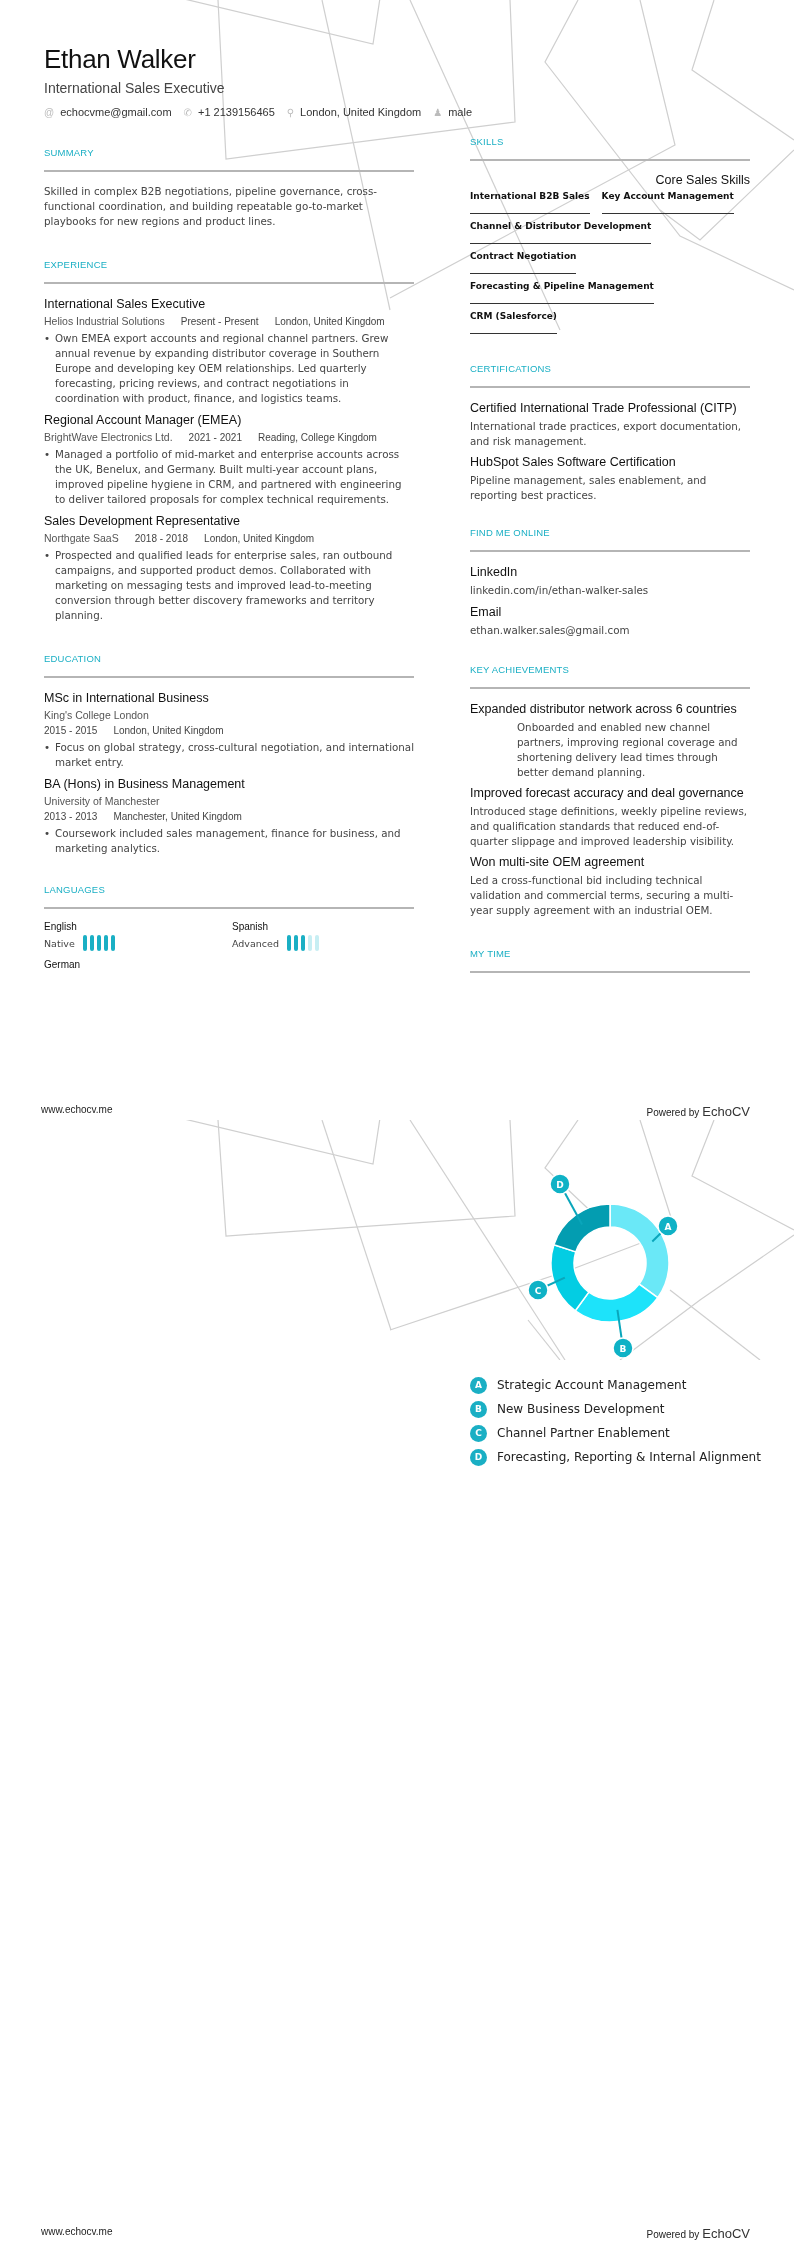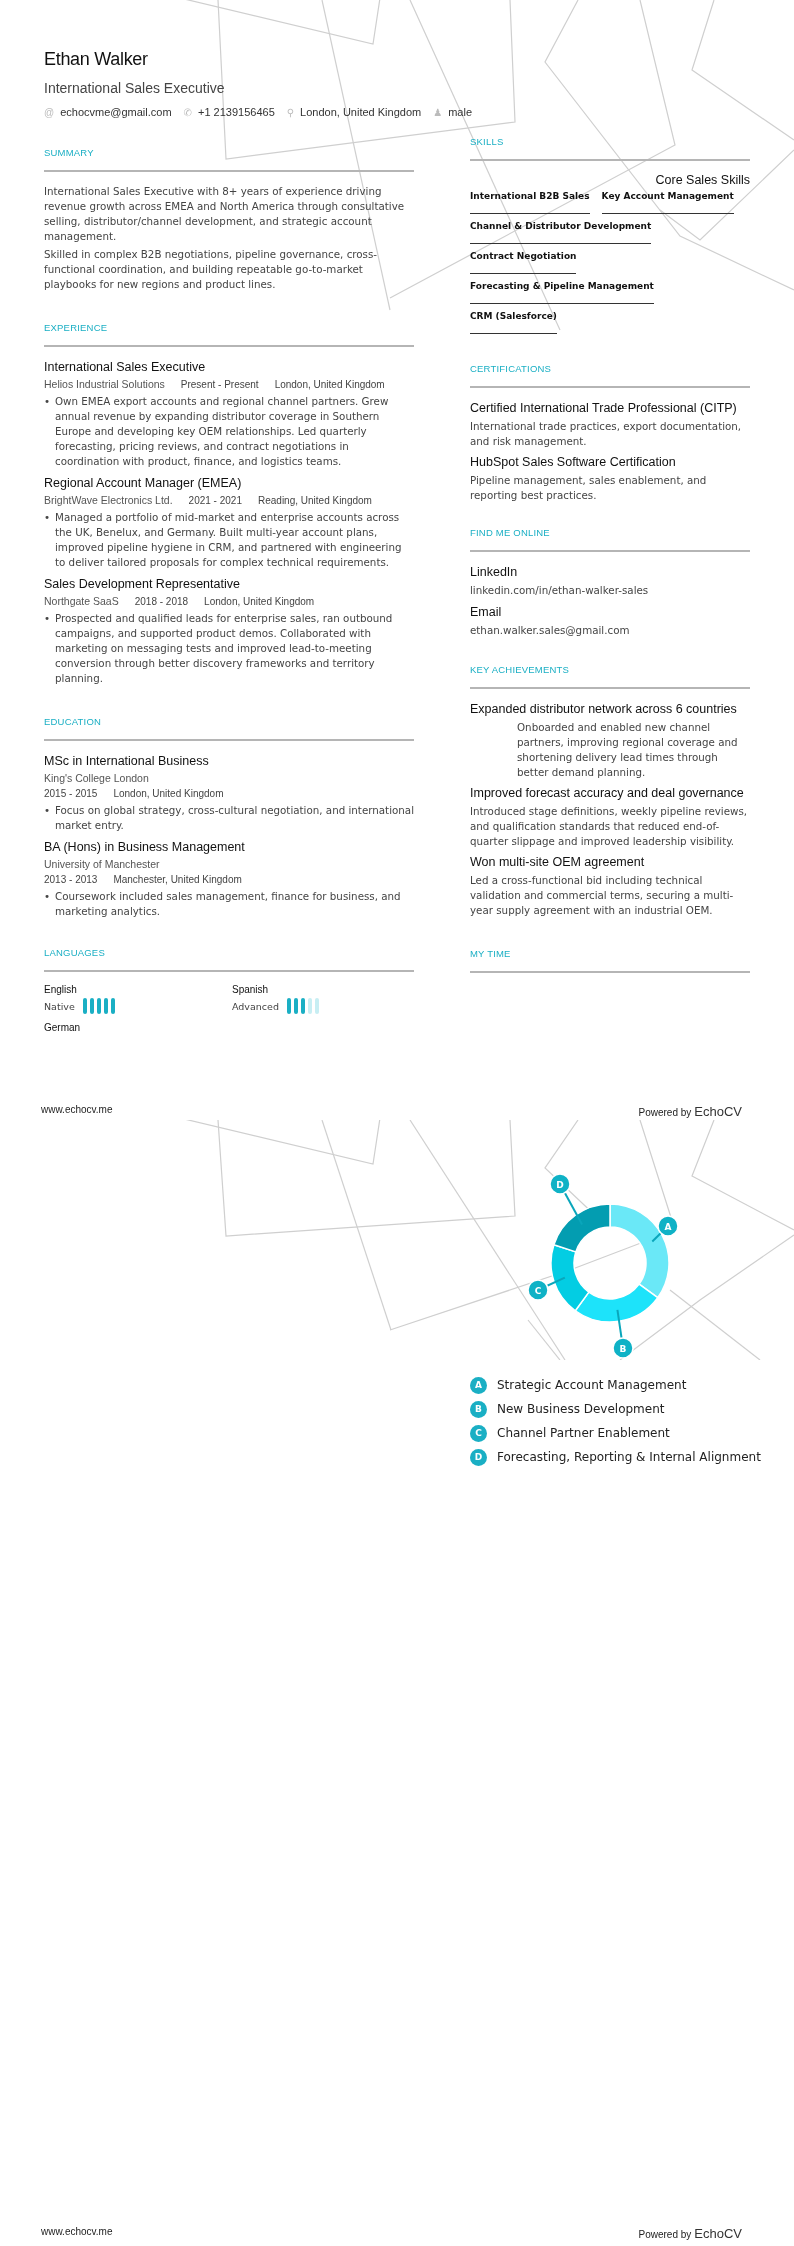--- a/index.html
+++ b/index.html
@@ -1,20 +1,20 @@
 <!DOCTYPE html>
 <html><head>
 <meta charset="utf-8">
 <style>
   * { box-sizing: border-box; margin: 0; padding: 0; }
   html, body { width: 794px; height: 2246px; background: #ffffff; overflow: hidden; }
   body { position: relative; font-family: "DejaVu Sans", sans-serif; color: #333; }
   .bg-lines { position: absolute; left: 0; top: 0; width: 794px; pointer-events: none; }
   .header { position: absolute; left: 44px; top: 44px; }
-  .name { font-family: "Liberation Sans", sans-serif; font-size: 18px; font-weight: 400; color: #111; letter-spacing: -0.3px; line-height: 30px; }
+  .name { font-family: "Liberation Sans", sans-serif; font-size: 26px; font-weight: 400; color: #111; letter-spacing: -0.3px; line-height: 30px; }
   .subtitle { font-family: "Liberation Sans", sans-serif; font-size: 14px; color: #444; margin-top: 6px; }
   .contacts { display: flex; align-items: center; margin-top: 10px; font-family: "Liberation Sans", sans-serif; font-size: 11px; color: #333; }
   .contact { display: flex; align-items: center; margin-right: 12px; }
   .contact .ico { color: #bbb; margin-right: 6px; font-size: 10px; }
 
   .col-left { position: absolute; left: 44px; width: 370px; }
   .col-right { position: absolute; left: 470px; width: 280px; }
   .sec-title { font-family: "Liberation Sans", sans-serif; font-size: 9.5px; color: #1aafc4; letter-spacing: 0.2px; padding-bottom: 12px; border-bottom: 2px solid #b5b5b5; margin-bottom: 12px; }
   .para { font-size: 10.3px; line-height: 15px; color: #444; }
   .item-title { font-family: "Liberation Sans", sans-serif; font-size: 12.5px; color: #111; line-height: 16px; margin-bottom: 3px; }
@@ -32,21 +32,21 @@
 
   .lang-grid { display: grid; grid-template-columns: 188px 180px; row-gap: 6px; height: 50px; overflow: hidden; }
   .lang-name { font-family: "Liberation Sans", sans-serif; font-size: 10px; color: #111; }
   .lang-level { display: flex; align-items: center; font-size: 9.5px; color: #444; margin-top: 3px; }
   .bars { display: flex; margin-left: 8px; }
   .bar { width: 4px; height: 16px; border-radius: 2px; margin-right: 3px; background: #1aafc4; }
   .bar.off { background: #c7eef3; }
 
   .footer { position: absolute; left: 0; width: 794px; font-family: "Liberation Sans", sans-serif; font-size: 10px; color: #222; }
   .footer .left { position: absolute; left: 41px; }
-  .footer .right { position: absolute; right: 52px; display: flex; align-items: baseline; }
+  .footer .right { position: absolute; right: 44px; display: flex; align-items: baseline; }
   .footer .brand { font-size: 13px; color: #333; margin-left: 3px; }
 
   .legend { position: absolute; left: 470px; top: 1373px; }
   .legend-item { display: flex; align-items: center; height: 24px; font-size: 12px; color: #222; }
   .legend-badge { width: 17px; height: 17px; border-radius: 50%; background: #1aafc4; color: #fff; font-size: 9px; font-weight: bold; display: flex; align-items: center; justify-content: center; margin-right: 10px; }
 </style>
 </head>
 <body>
 
 <svg class="bg-lines" style="top:0;height:520px;" width="794" height="520" viewBox="0 0 794 520">
@@ -96,21 +96,20 @@
     <div class="contact">
       <span class="ico">♟</span>
       <span>male</span>
     </div>
   </div>
 </div>
 
 <div class="col-left" style="top:147px;">
   <div>
     <div class="sec-title">SUMMARY</div>
-    <p class="para">International Sales Executive with 8+ years of experience driving revenue growth across EMEA and North America through consultative selling, distributor/channel development, and strategic account management.</p>
     <p class="para" style="margin-top:3px;">Skilled in complex B2B negotiations, pipeline governance, cross-functional coordination, and building repeatable go-to-market playbooks for new regions and product lines.</p>
   </div>
 
   <div class="gap" style="height:30px;"></div>
 
   <div>
     <div class="sec-title">EXPERIENCE</div>
 
     <div>
       <div class="item-title">International Sales Executive</div>
@@ -123,21 +122,21 @@
           <span class="dot">•</span>
           <span>Own EMEA export accounts and regional channel partners. Grew annual revenue by expanding distributor coverage in Southern Europe and developing key OEM relationships. Led quarterly forecasting, pricing reviews, and contract negotiations in coordination with product, finance, and logistics teams.</span>
         </div>
     </div>
 
     <div>
       <div class="item-title">Regional Account Manager (EMEA)</div>
       <div class="meta">
         <span class="co">BrightWave Electronics Ltd.</span>
         <span class="dt">2021 - 2021</span>
-        <span class="loc">Reading, United Kingdom</span>
+        <span class="loc">Reading, College Kingdom</span>
       </div>
       <div class="bullet">
           <span class="dot">•</span>
           <span>Managed a portfolio of mid-market and enterprise accounts across the UK, Benelux, and Germany. Built multi-year account plans, improved pipeline hygiene in CRM, and partnered with engineering to deliver tailored proposals for complex technical requirements.</span>
         </div>
     </div>
 
     <div>
       <div class="item-title">Sales Development Representative</div>
       <div class="meta">

